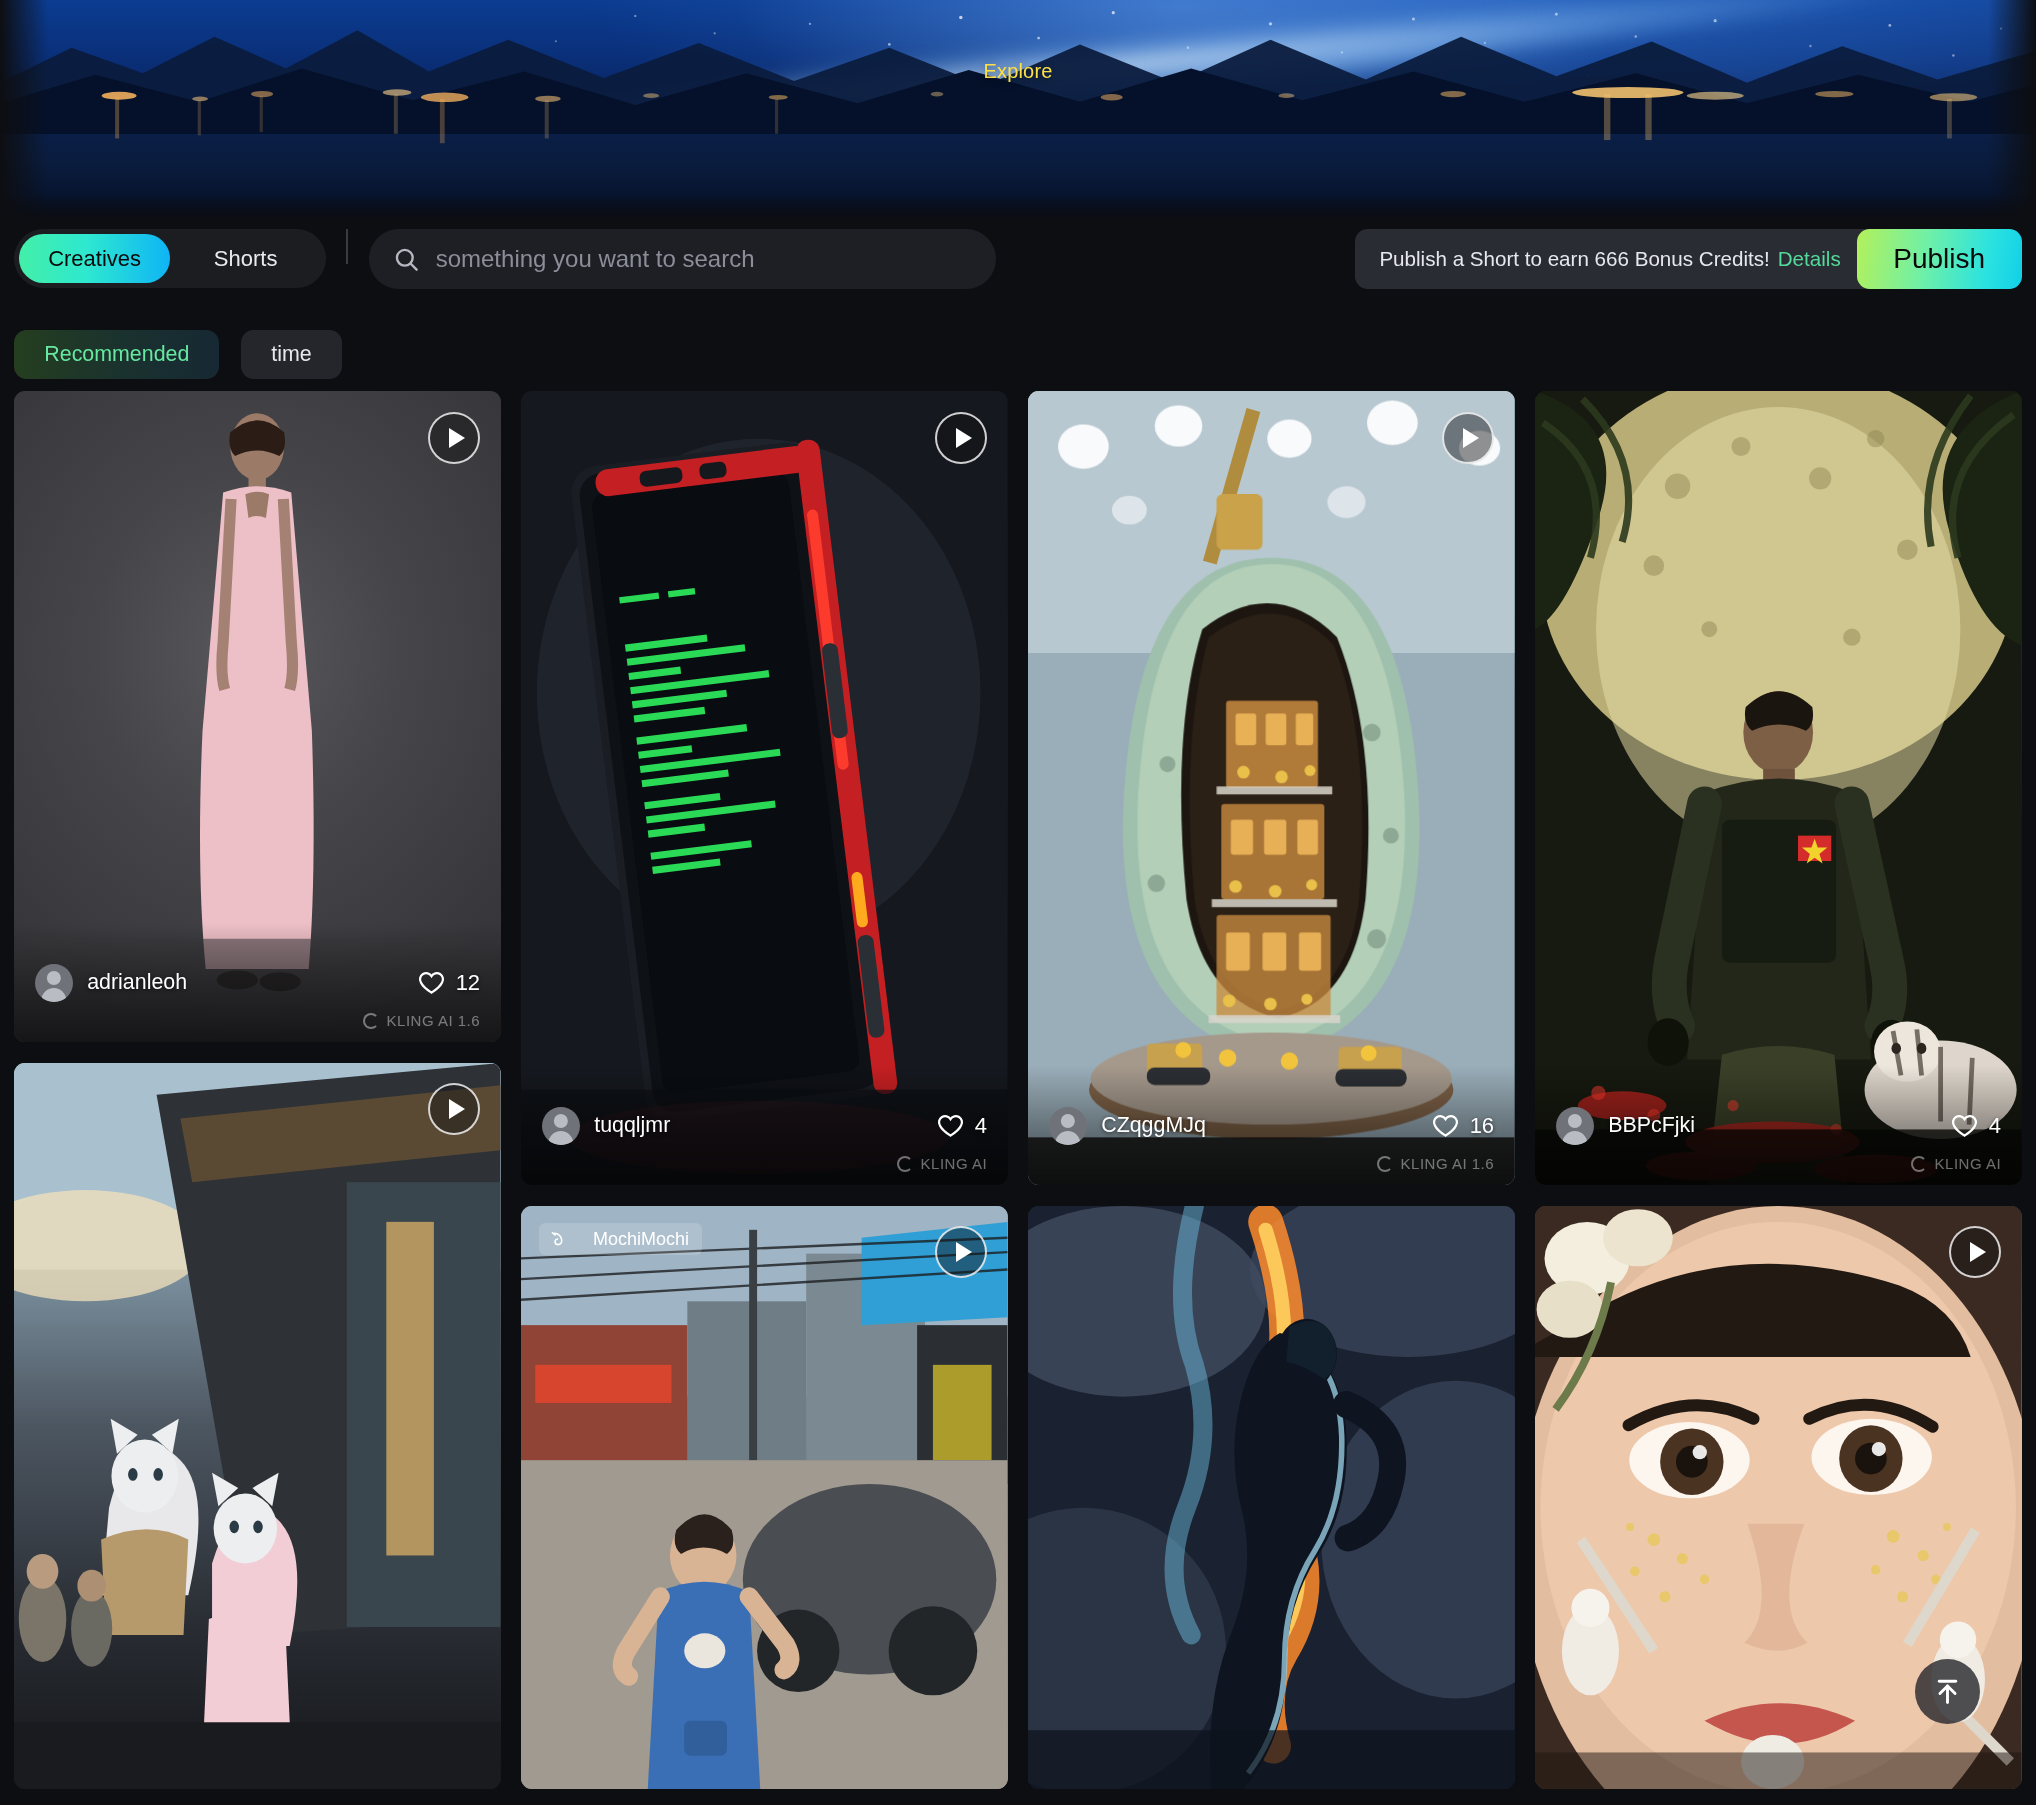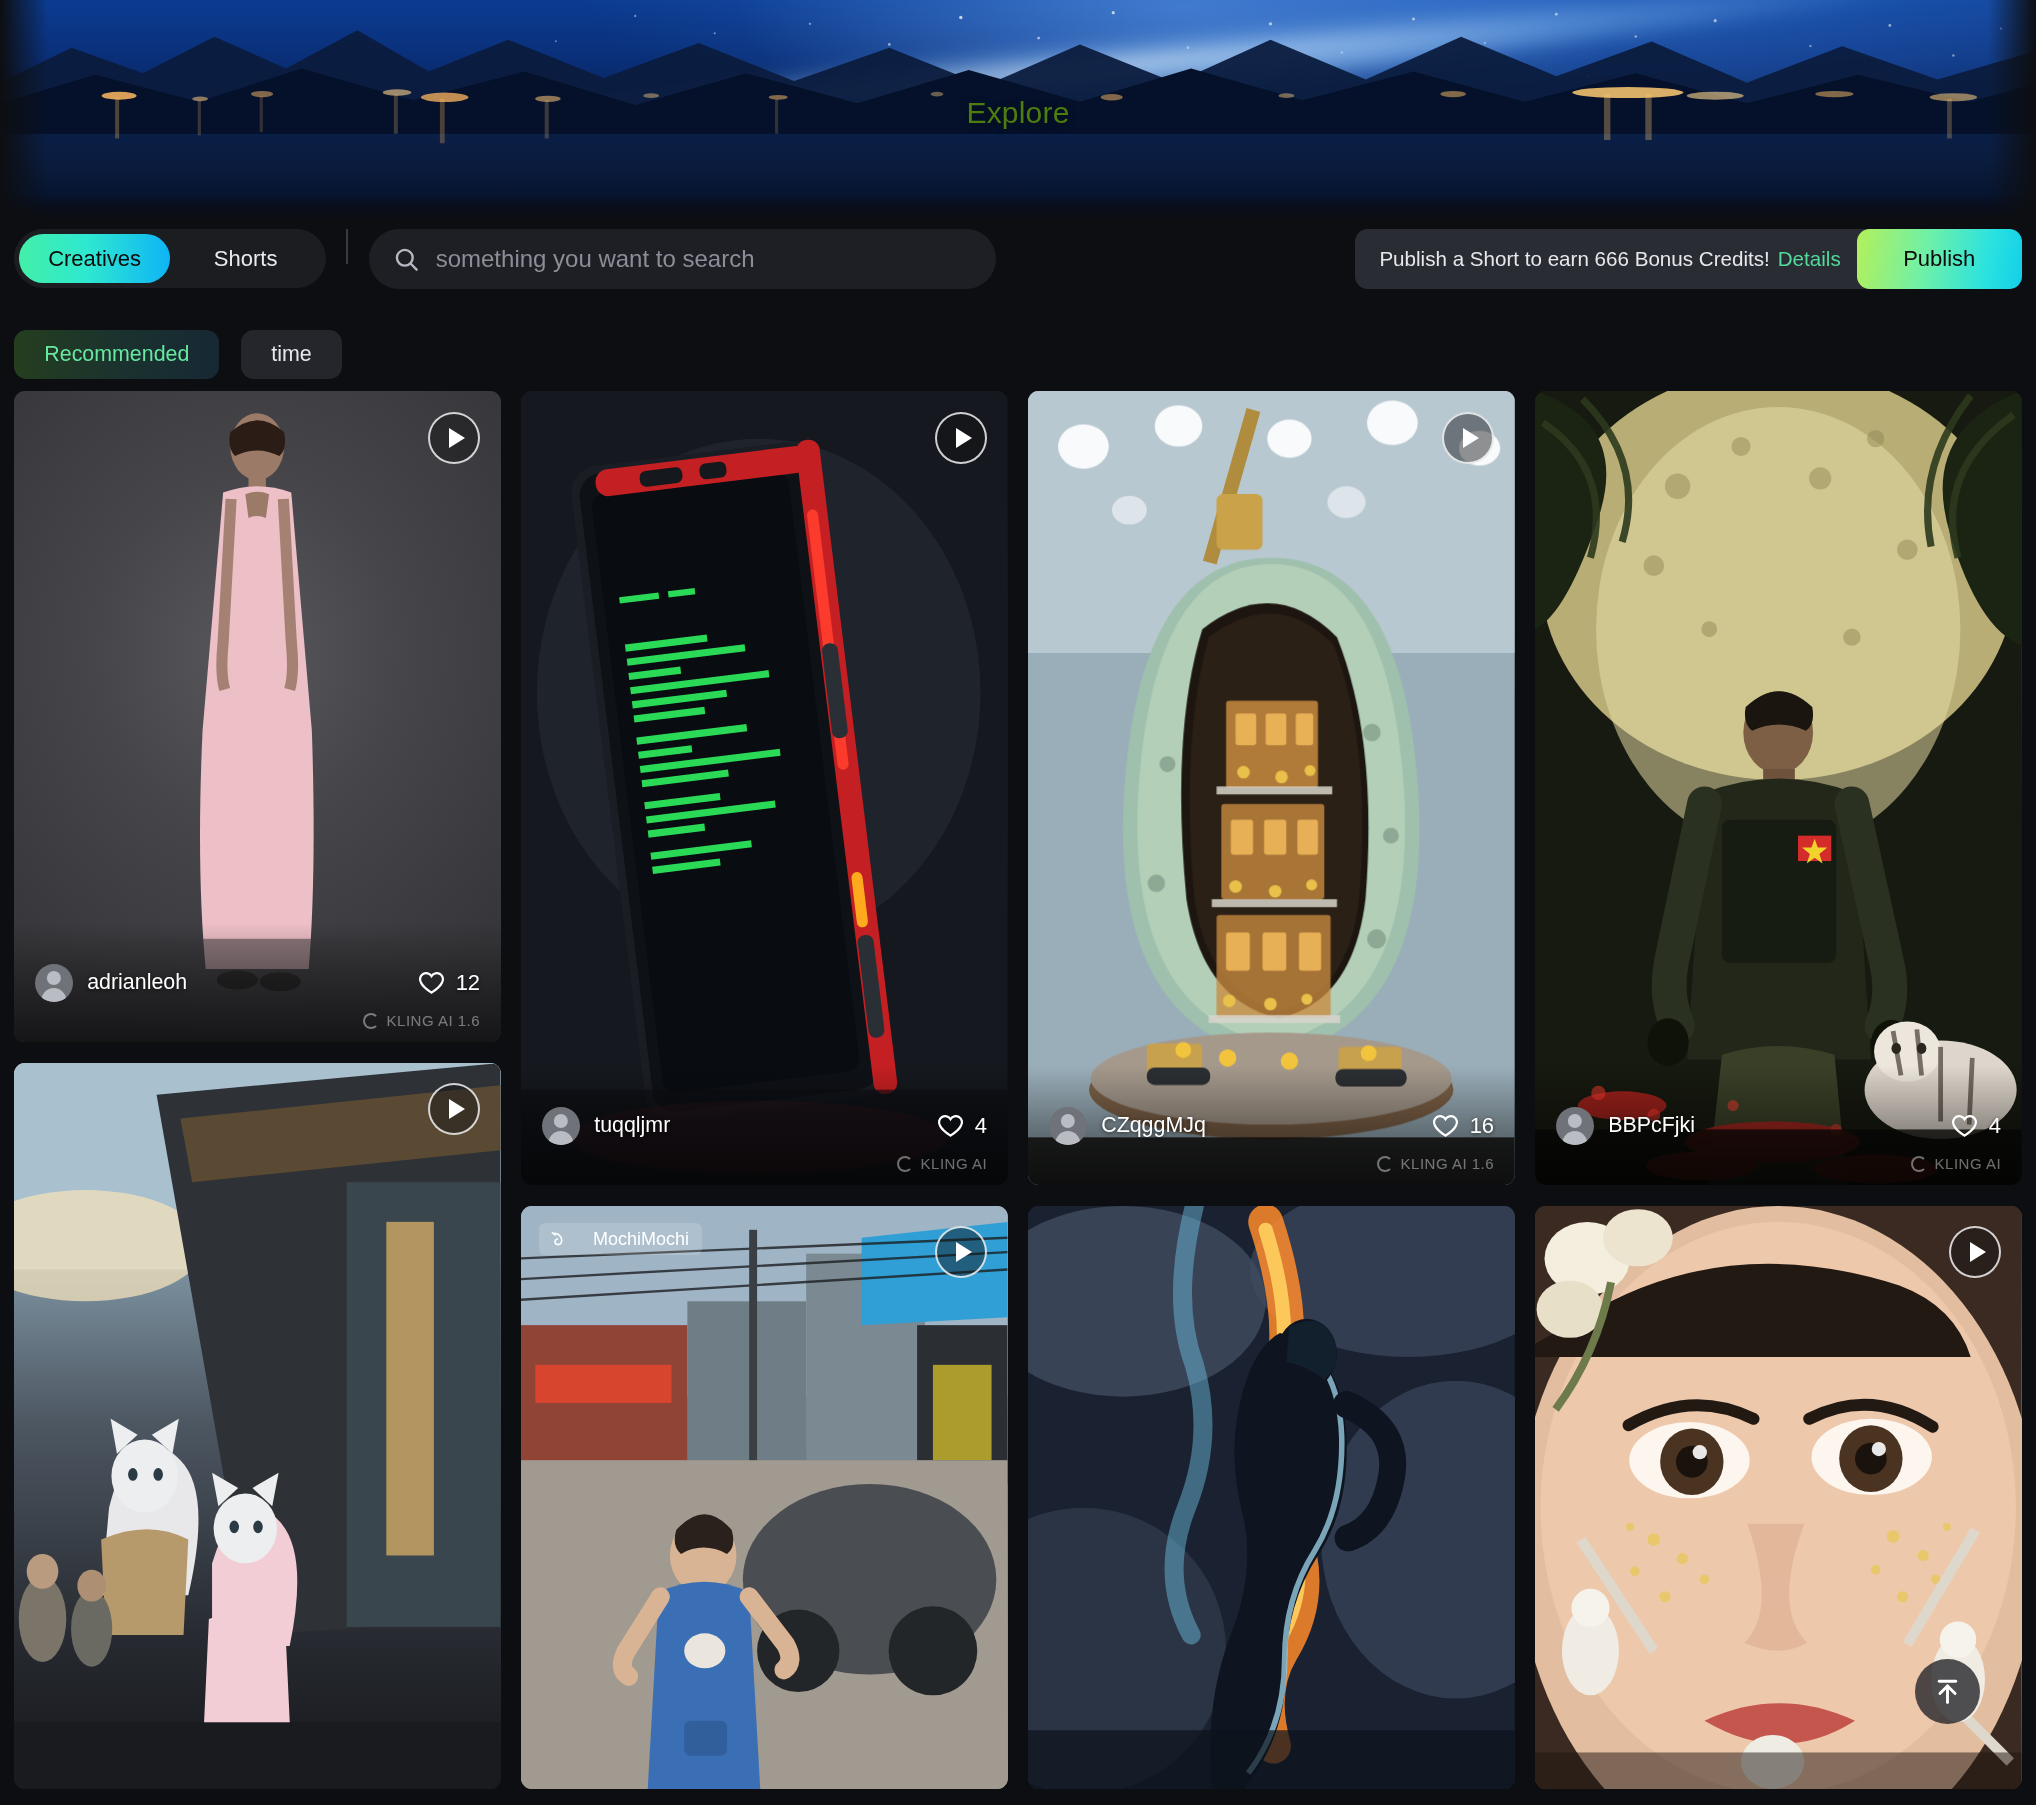--- a/index.html
+++ b/index.html
@@ -58,23 +58,23 @@
   .hero-fade-l { position:absolute; left:0; top:0; width:48px; height:100%;
     background: linear-gradient(90deg,#0d0e11 0%, rgba(13,14,17,0) 100%); }
   .hero-fade-r { position:absolute; right:0; top:0; width:48px; height:100%;
     background: linear-gradient(270deg,#0d0e11 0%, rgba(13,14,17,0) 100%); }
 
   .hero-text {
     position: absolute; left: 0; top: 0; width: 100%;
     text-align: center; z-index: 8;
   }
   .hero-title {
-    margin-top: 96px;
-    font-size: 30px;
-    color: #4d7c0f;
+    margin-top: 60px;
+    font-size: 20px;
+    color: #fde047;
     font-weight: 400;
     letter-spacing: 0.2px;
     text-shadow: 0 1.6px 8px rgba(0,0,0,.45);
   }
   .hero-sub {
     margin-top: 17.5px;
     font-size: 21.4px;
     color: #f0f4ff;
     font-weight: 400;
     text-shadow: 0 1.6px 8px rgba(0,0,0,.45);
@@ -151,21 +151,21 @@
     position: relative;
     margin-right: -11px;
   }
   .promo-details { color: #53d99a; margin-left: 8px; cursor: pointer; }
   .publish-btn {
     height: 60px;
     min-width: 165px;
     border-radius: 12.7px;
     background: linear-gradient(100deg, #b4f05a 0%, #6ef0a8 42%, #2ae2e0 78%, #12cfe8 100%);
     color: #0a0a0a;
-    font-size: 22px;
+    font-size: 28px;
     display: flex; align-items: center; justify-content: center;
     cursor: pointer;
     position: relative; z-index: 2;
     padding: 0 20.6px;
   }
 
   
   .chips {
     display: flex;
     gap: 22px;

